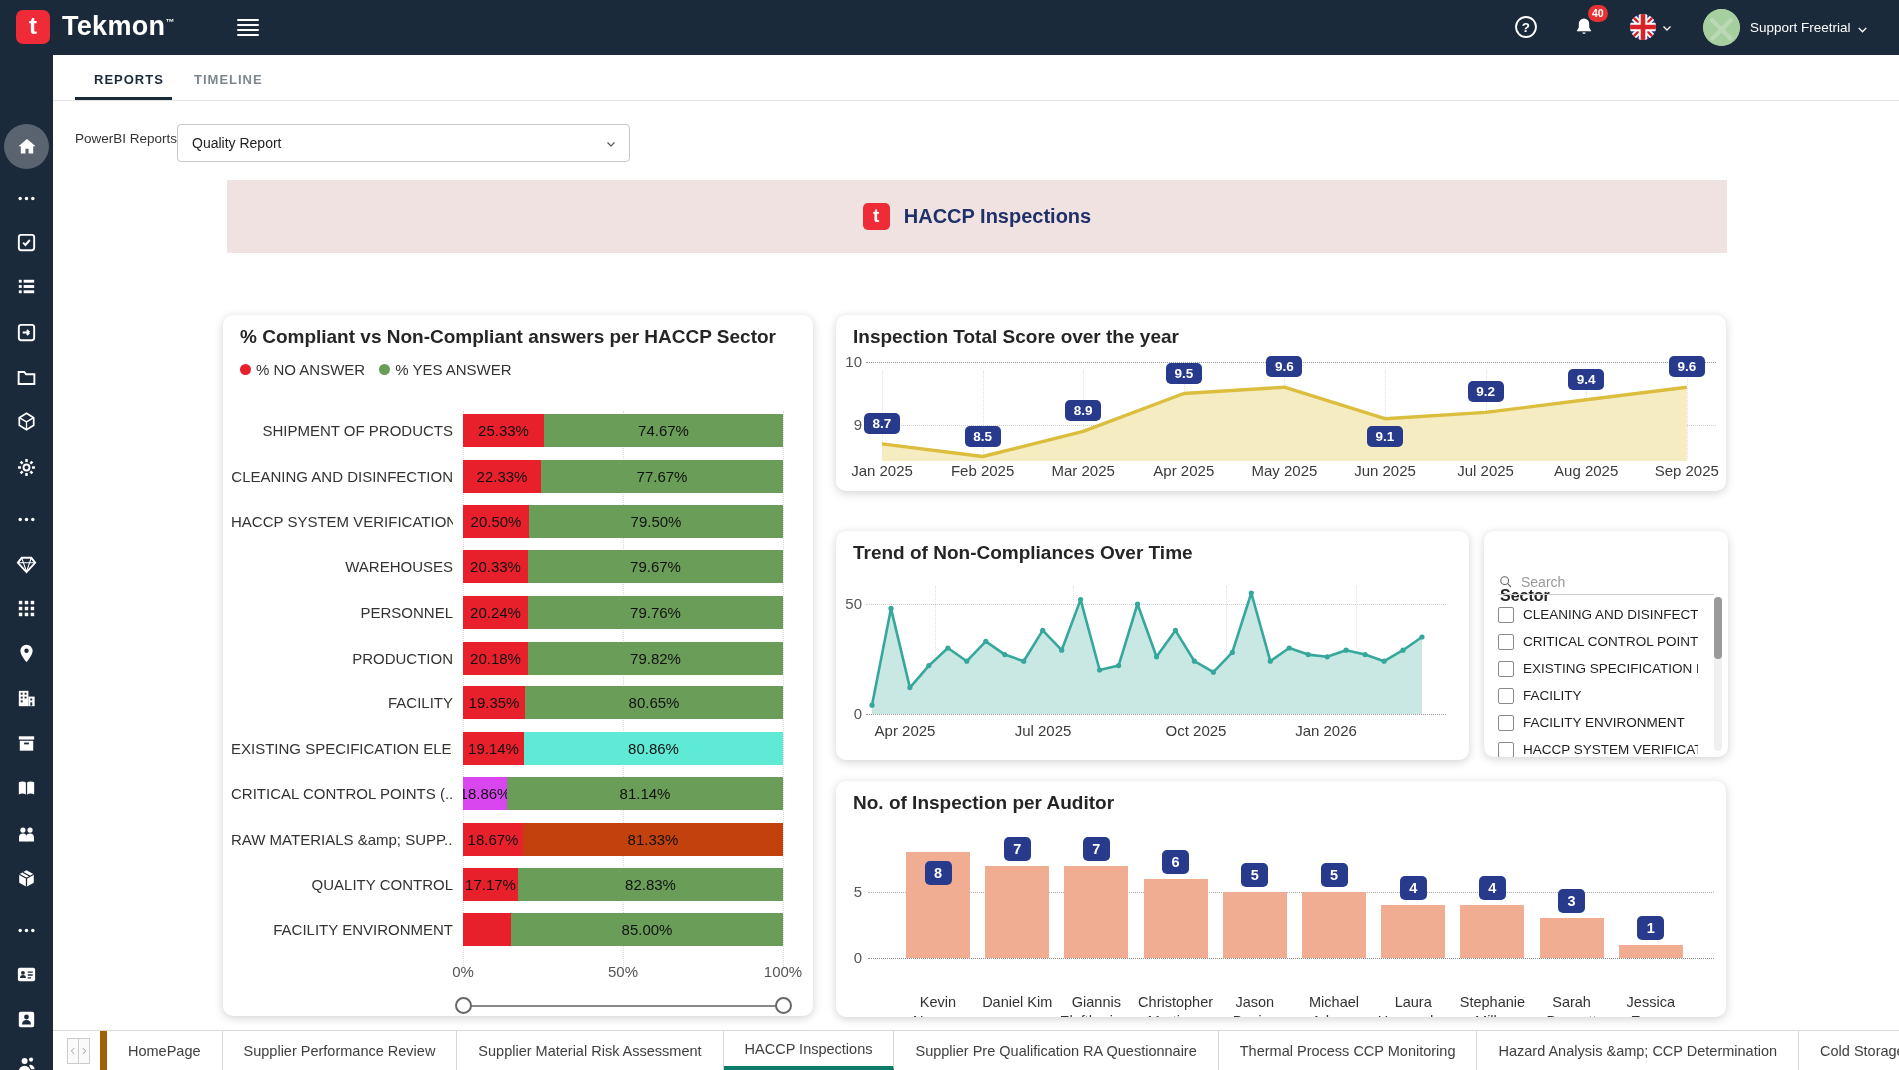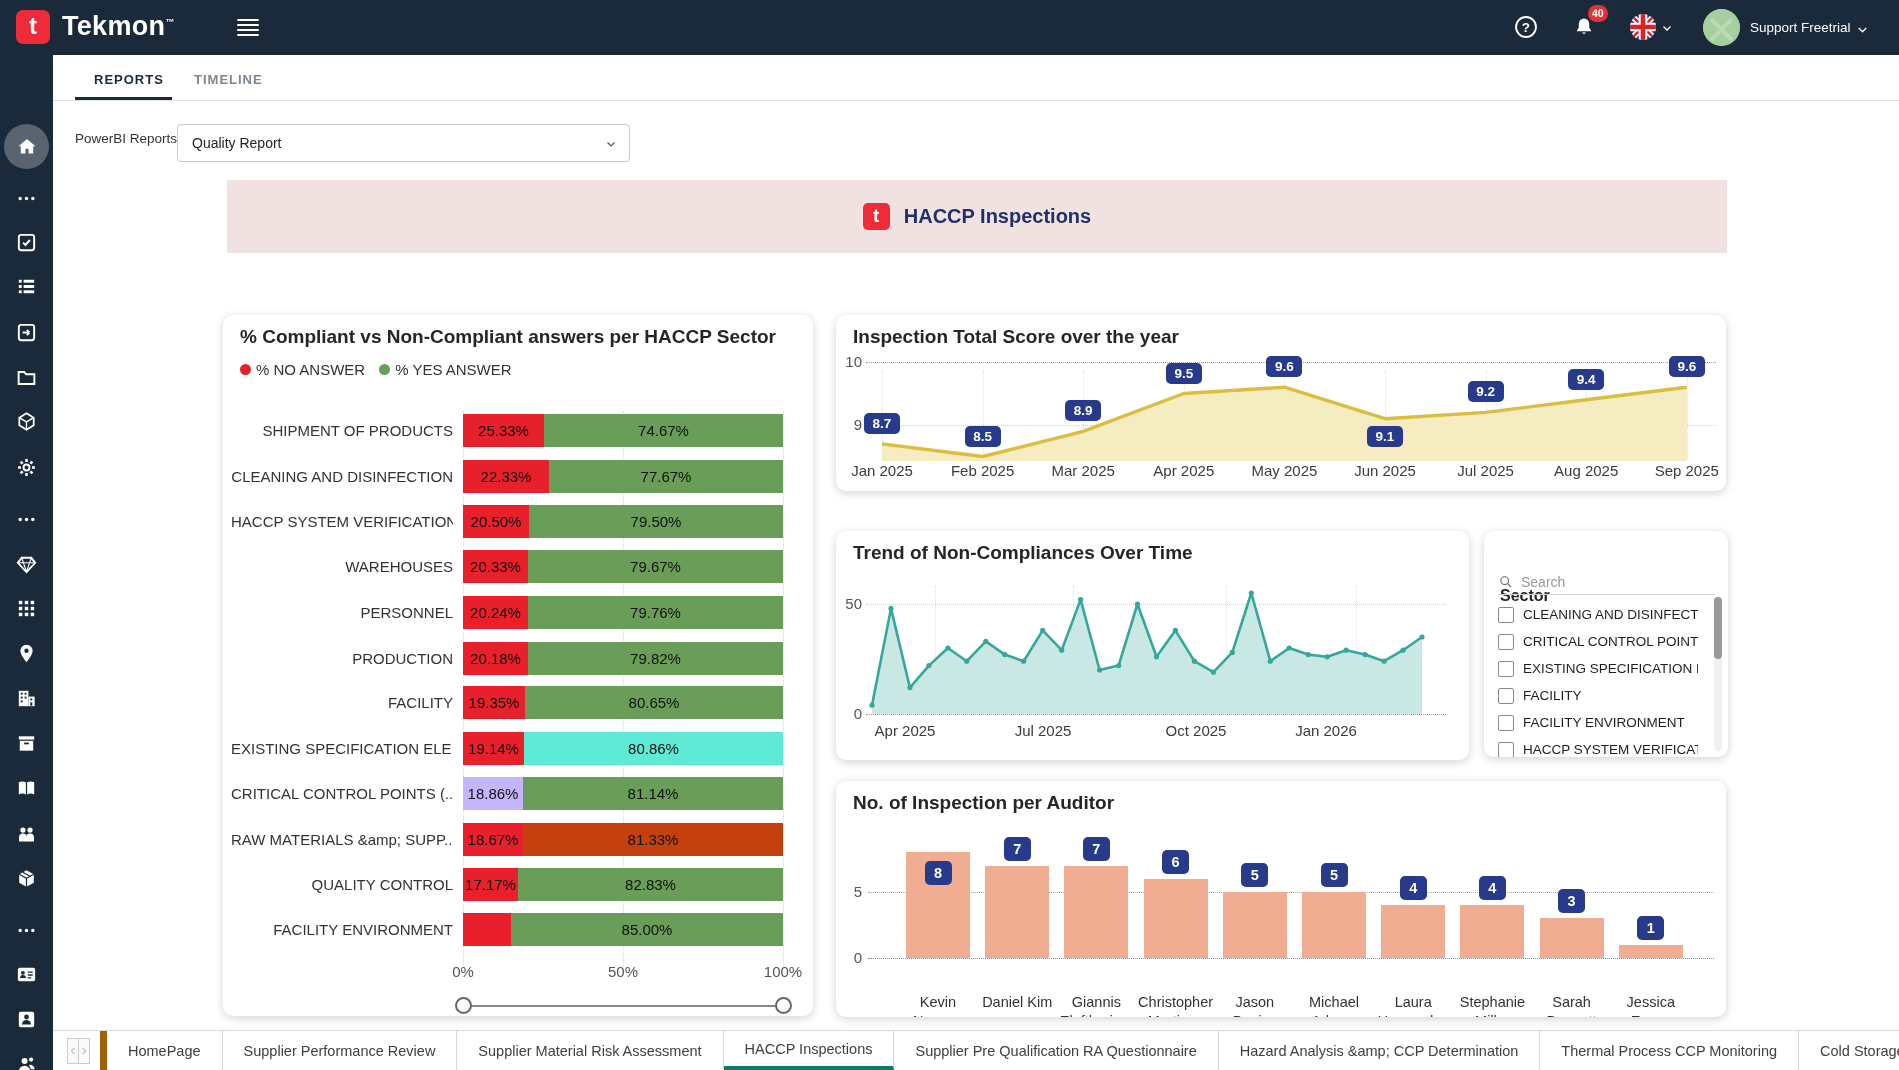--- a/index.html
+++ b/index.html
@@ -323,21 +323,21 @@
             <span>25.33%</span>
           </div>
           <div class="seg" style="flex:1;background:#6a9e58">
             <span>74.67%</span>
           </div>
         </div>
       </div>
       <div class="comp-row" style="top:144.5px">
         <div class="comp-label">CLEANING AND DISINFECTION</div>
         <div class="comp-bar">
-          <div class="seg" style="width:86px;background:#e8202c">
+          <div class="seg" style="width:78px;background:#e8202c">
             <span>22.33%</span>
           </div>
           <div class="seg" style="flex:1;background:#6a9e58">
             <span>77.67%</span>
           </div>
         </div>
       </div>
       <div class="comp-row" style="top:189.5px">
         <div class="comp-label">HACCP SYSTEM VERIFICATION</div>
         <div class="comp-bar">
@@ -400,21 +400,21 @@
             <span>19.14%</span>
           </div>
           <div class="seg" style="flex:1;background:#5eead4">
             <span>80.86%</span>
           </div>
         </div>
       </div>
       <div class="comp-row" style="top:461.5px">
         <div class="comp-label">CRITICAL CONTROL POINTS (...</div>
         <div class="comp-bar">
-          <div class="seg" style="width:60px;background:#c4b5fd">
+          <div class="seg" style="width:44px;background:#d946ef">
             <span>18.86%</span>
           </div>
           <div class="seg" style="flex:1;background:#6a9e58">
             <span>81.14%</span>
           </div>
         </div>
       </div>
       <div class="comp-row" style="top:507.5px">
         <div class="comp-label">RAW MATERIALS &amp;amp; SUPP...</div>
         <div class="comp-bar">
@@ -652,17 +652,17 @@
           <path d="m9 5 7 7-7 7" fill="none" stroke="#888" stroke-width="2"></path>
         </svg>
       </div>
   </div>
   <div id="page-tabs" style="display:flex;align-items:stretch;">
       <div class="page-tab">HomePage</div>
       <div class="page-tab">Supplier Performance Review</div>
       <div class="page-tab">Supplier Material Risk Assessment</div>
       <div class="page-tab active" style="border-bottom-color: rgb(13, 123, 105);">HACCP Inspections</div>
       <div class="page-tab">Supplier Pre Qualification RA Questionnaire</div>
+      <div class="page-tab">Thermal Process CCP Monitoring</div>
       <div class="page-tab">Hazard Analysis &amp;amp; CCP Determination</div>
-      <div class="page-tab">Thermal Process CCP Monitoring</div>
       <div class="page-tab">Cold Storage / Process CCP Monitoring</div>
     </div>
 </div>
 
 </body></html>

